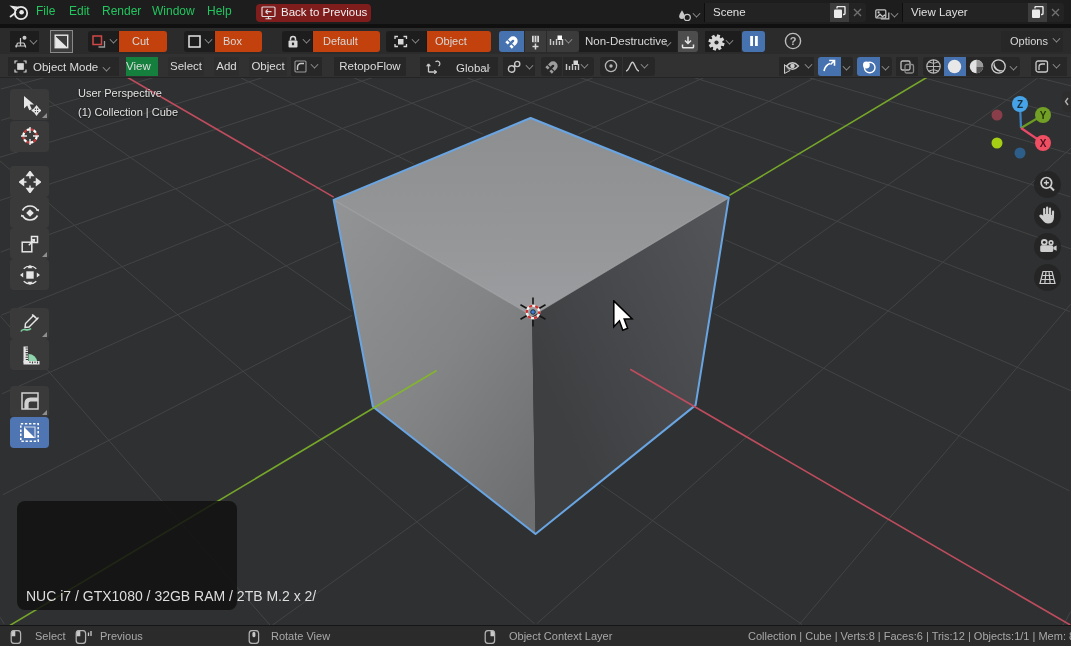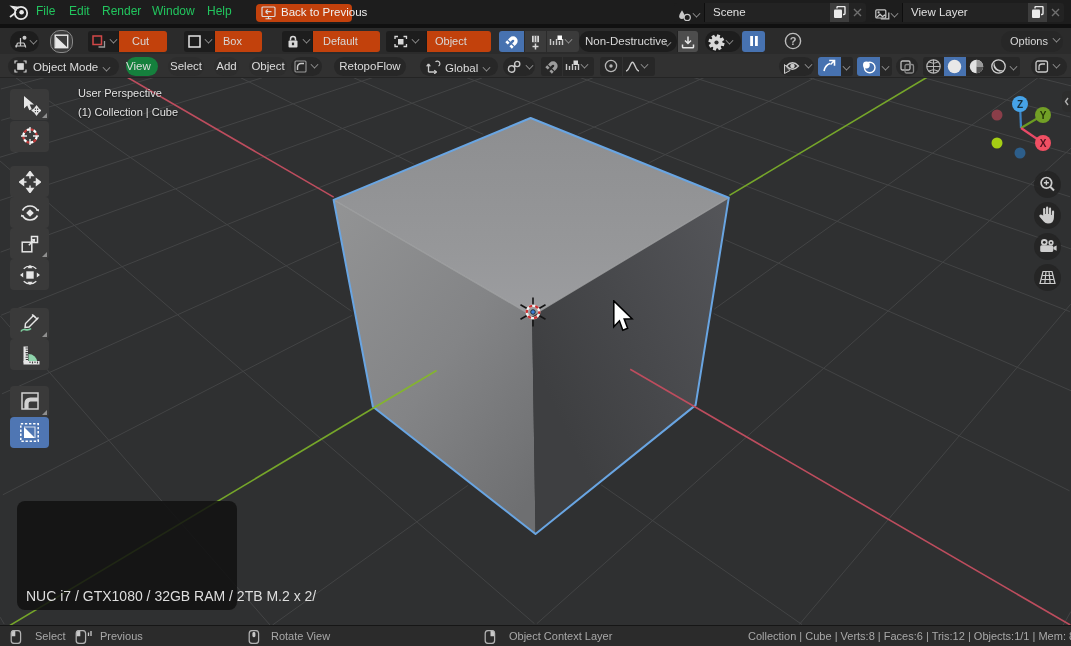--- a/index.html
+++ b/index.html
@@ -5,21 +5,21 @@
 html,body{width:1071px;height:646px;overflow:hidden;background:#2f3031;font-family:"Liberation Sans",sans-serif}
 #page{position:relative;width:1071px;height:646px}
 .abs{position:absolute}
 .r1{height:24px;left:0;top:0;width:1071px;background:#1d1d1d}
 .sep{left:0;top:24px;width:1071px;height:4px;background:#101010}
 .r2{left:0;top:28px;width:1071px;height:26px;background:#2b2b2b}
 .r3{left:0;top:54px;width:1071px;height:24px;background:#313131;border-bottom:1px solid #242424}
 #vp{left:0;top:78px;width:1071px;height:547px;background:#2f3031;overflow:hidden}
 #status{left:0;top:625px;width:1071px;height:21px;background:#2b2b2b;border-top:1px solid #161616;color:#a8a8a8;font-size:11px;overflow:hidden}
 .mtxt{color:#22c55e;font-size:12px;position:absolute;top:4px}
-.f{position:absolute;border-radius:10px;font-size:11px;color:#d8d8d8;white-space:nowrap}
+.f{position:absolute;border-radius:0;font-size:11px;color:#d8d8d8;white-space:nowrap}
 .ic{background:#1d1d1d}
 .tf{background:#c2410c}
 .caret{display:inline-block;width:7px;height:7px;border:solid #9e9e9e;border-width:0 1.7px 1.7px 0;transform:rotate(45deg) scale(0.8);margin:0 1px 3px 1px}
 .blue{background:#4772b0}
 .tbtn{position:absolute;left:10px;width:39px;height:31px;background:#3a3a3a;border-radius:4px}
 .tic{position:absolute;left:50%;top:50%;transform:translate(-50%,-50%);width:24px;height:24px;display:flex;align-items:center;justify-content:center}
 .navb{position:absolute;width:27px;height:27px;border-radius:50%;background:rgba(35,35,35,.85)}
 .vtext{position:absolute;color:#e2e2e2;font-size:11px;text-shadow:0 1px 2px rgba(0,0,0,.8)}
 </style></head>
 <body>
@@ -31,21 +31,21 @@
 <circle cx="12.6" cy="8.3" r="2.3" fill="#e8e8e8" stroke="none"></circle>
 <path d="M7 8.4 L1 13" stroke-width="1.8"></path>
           <path d="M9.8 3.6 L3.2 2.8 L7.4 6.5" stroke-width="1.8"></path>
         </g>
       </svg>
 <span class="mtxt" style="left:36px">File</span>
 <span class="mtxt" style="left:69px">Edit</span>
 <span class="mtxt" style="left:102px">Render</span>
 <span class="mtxt" style="left:152px">Window</span>
 <span class="mtxt" style="left:207px">Help</span>
-<div class="abs" style="left:256px;top:4px;width:96px;height:18px;background:#c2410c;border-radius:4px;white-space:nowrap">
+<div class="abs" style="left:256px;top:4px;width:115px;height:18px;background:#7f1d1d;border-radius:4px;white-space:nowrap">
  <svg class="abs" style="left:5px;top:2px" width="15" height="14" viewBox="0 0 15 14">
 <rect x="1" y="1" width="13" height="9.5" rx="1" fill="none" stroke="#dcdcdc" stroke-width="1.2"></rect>
 <path d="M10.5 5.7 H4.5 M4.5 5.7 l2.3,-2.3 M4.5 5.7 l2.3,2.3" stroke="#dcdcdc" stroke-width="1.2" fill="none"></path>
 <path d="M7.5 10.5 v2 M4.5 12.8 h6" stroke="#dcdcdc" stroke-width="1.1"></path>
         </svg>
         <span style="position:absolute;left:25px;top:2px;font-size:11.5px;color:#f0f0f0">Back to Previous</span>
       </div>
 <div class="abs ic" style="left:674px;top:3px;width:31px;height:19px;border-radius:3px 0 0 3px;border-right:1px solid #0e0e0e;padding:3px 0 0 3px;white-space:nowrap"><svg width="15" height="13" viewBox="0 0 15 13" style="vertical-align:-2px">
 <path d="M5 1.2 C6.8 4 7.6 5.6 7.6 7.2 a2.7 2.7 0 0 1 -5.4 0 C2.2 5.6 3.2 4 5 1.2 Z" fill="#c9c9c9"></path>
 <circle cx="10.2" cy="8.4" r="3.1" fill="none" stroke="#c9c9c9" stroke-width="1.2"></circle>
@@ -166,21 +166,21 @@
 <rect x="1" y="1" width="11" height="11" rx="1" fill="none" stroke="#9a9a9a" stroke-width="1.1"></rect>
 <path d="M3.5 10 L3.5 7 A3.5 3.5 0 0 1 7 3.5 L10 3.5" fill="none" stroke="#c9c9c9" stroke-width="1.4"></path>
         </svg> <span class="caret" style="border-color:#9e9e9e"></span></div>
 <div class="f" style="left:334px;top:3px;width:72px;height:19px;background:#272727;padding:3px 0 0 0;color:#dcdcdc;text-align:center;font-size:11.5px">RetopoFlow</div>
 <div class="f" style="left:420px;top:3px;width:78px;height:19px;background:#272727;padding:3px 0 0 6px;white-space:nowrap"><svg width="15" height="14" viewBox="0 0 15 14" style="vertical-align:-2px">
 <g stroke="#c9c9c9" stroke-width="1.3" fill="none">
             <path d="M2.5 12 L2.5 4 M2.5 12 L10.5 12"></path>
 <path d="M2.5 4 l-1.8 2.3 M2.5 4 l1.8 2.3 M10.5 12 l-2.3,-1.8 M10.5 12 l-2.3,1.8"></path>
           </g>
 <path d="M9.5 1.8 a2.6 2.6 0 1 1 3 4.2" fill="none" stroke="#c9c9c9" stroke-width="1.2"></path>
-        </svg><span style="margin-left:4px;color:#dcdcdc;font-size:11.5px">Global</span><span class="caret" style="position:absolute;right:7px;top:7px"></span></div>
+        </svg><span style="margin-left:15px;color:#dcdcdc;font-size:11.5px">Global</span><span class="caret" style="position:absolute;right:7px;top:7px"></span></div>
 <div class="f" style="left:503px;top:3px;width:32px;height:19px;background:#272727;padding:3px 0 0 4px;white-space:nowrap"><svg width="15" height="14" viewBox="0 0 15 14" style="vertical-align:-2px">
 <circle cx="4.6" cy="9" r="3.2" fill="none" stroke="#c9c9c9" stroke-width="1.4"></circle>
 <circle cx="10.2" cy="4" r="2.6" fill="none" stroke="#c9c9c9" stroke-width="1.4"></circle>
 <path d="M6.8 6.8 L8.3 5.6" stroke="#c9c9c9" stroke-width="1.4"></path>
         </svg> <span class="caret" style="border-color:#9e9e9e"></span></div>
 <div class="f" style="left:541px;top:3px;width:21px;height:19px;background:#272727;border-radius:3px 0 0 3px;padding:2px 0 0 3px"><svg width="16" height="16" viewBox="0 0 16 16" style="vertical-align:-3px">
 <g transform="rotate(45 8 8)">
 <path d="M3.4 9 L3.4 6.5 a4.6 4.6 0 0 1 9.2 0 L12.6 9 L9.2 9 L9.2 6.5 a1.2 1.2 0 0 0 -2.4 0 L6.8 9 Z" fill="#9d9d9d"></path>
 <rect x="3.4" y="10.2" width="3.4" height="2.6" fill="#9d9d9d"></rect>
             <rect x="9.2" y="10.2" width="3.4" height="2.6" fill="#9d9d9d"></rect>

